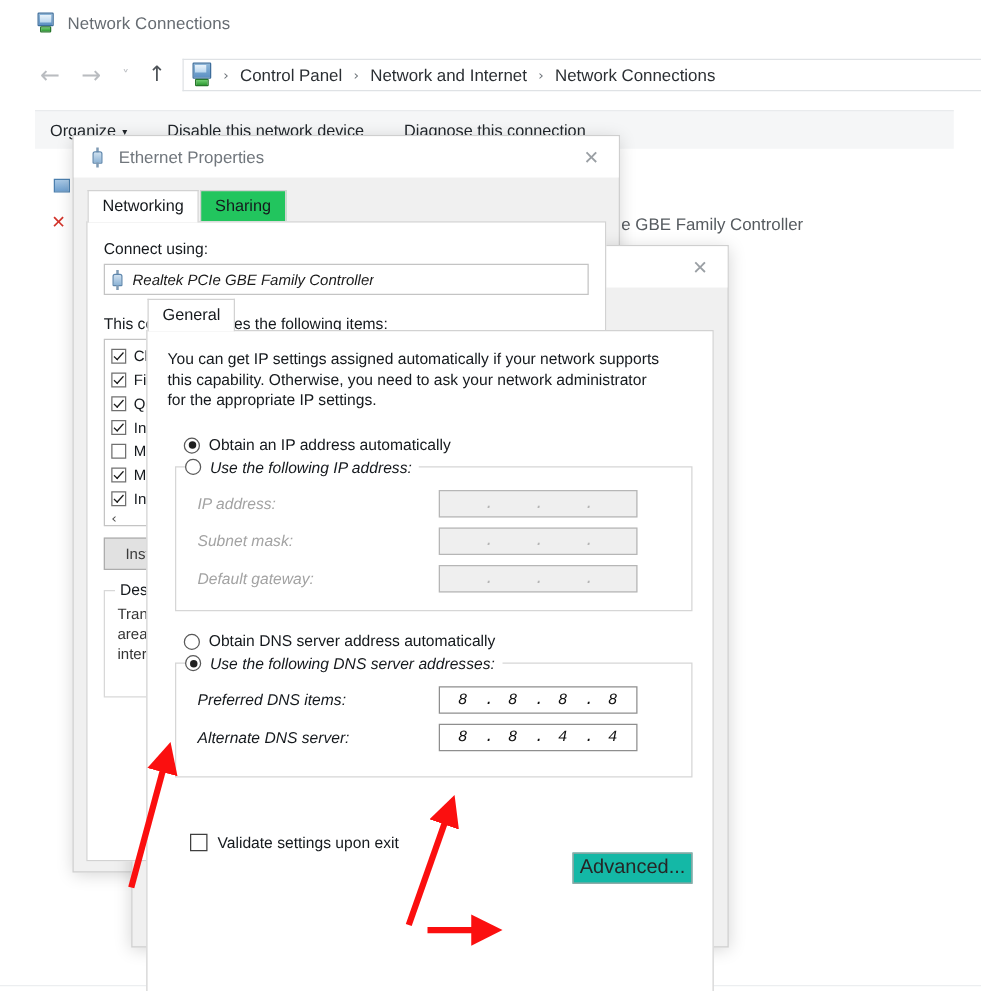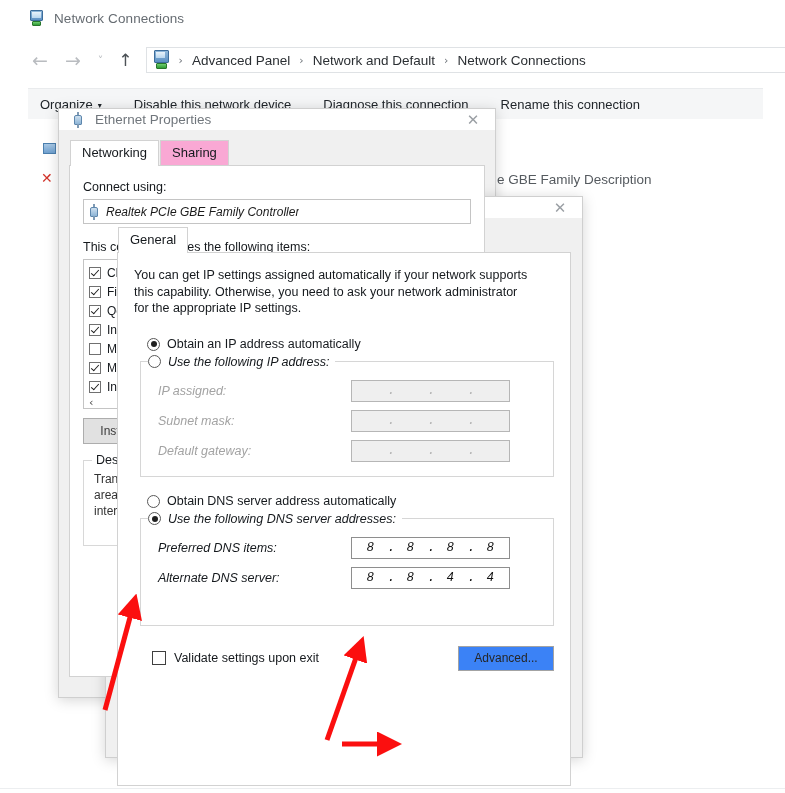--- a/index.html
+++ b/index.html
@@ -206,21 +206,21 @@
 
   
   .dialog {
     position: absolute;
     background: #f0f0f0;
     border: 1px solid #cfcfcf;
     box-shadow: 0 2px 13px rgba(0,0,0,.17);
     box-sizing: border-box;
   }
   .dlg-titlebar {
-    height: 21px;
+    height: 33px;
     background: #ffffff;
     display: flex;
     align-items: center;
     padding: 0 0 0 13px;
     box-sizing: border-box;
   }
   .dlg-title {
     font-size: 13.5px;
     color: #70767c;
     margin-left: 10px;
@@ -268,21 +268,21 @@
     display: flex;
     align-items: flex-end;
     height: 25px;
     padding-left: 11px;
     position: relative;
   }
   .tab {
     font-size: 13px;
     color: #15191d;
     padding: 4px 11px 5px 11px;
-    background: #f9a8d4;
+    background: #22c55e;
     border: 1px solid #d2d2d2;
     border-bottom: none;
     margin-right: 1px;
     position: relative;
     box-sizing: border-box;
     line-height: 15px;
   }
   .tab.active {
     background: #ffffff;
     border-color: #d2d2d2;
@@ -543,30 +543,31 @@
     border: 1px solid #3f3f3f;
     background: #fff;
     box-sizing: border-box;
     flex: none;
     margin-right: 8px;
   }
   .cb-label { font-size: 12.5px; color: #15191d; }
 
   .btn {
     border: 1px solid #a3a3a3;
-    background: #3b82f6;
-    font-size: 12px;
+    background: #14b8a6;
+    font-size: 16px;
     color: #262626;
     height: 25px;
     min-width: 88px;
     display: flex;
     align-items: center;
     justify-content: center;
     box-sizing: border-box;
     white-space: nowrap;
+    margin-top: 40px;
   }
   .btn.adv { min-width: 96px; }
 
   .tcp-footer {
     position: absolute;
     left: 0; bottom: 0;
     width: 100%;
     height: 52px;
     display: flex;
     align-items: center;
@@ -602,43 +603,42 @@
     <span class="nav-arrow">←</span>
     <span class="nav-arrow">→</span>
     <span class="nav-arrow chev">˅</span>
     <span class="nav-arrow up">↑</span>
     <div class="crumbbar">
       <span class="nc-icon big">
         <span class="screen"></span>
           <span class="base"></span>
       </span>
       <span class="crumb-sep">›</span>
-      <span class="crumb">Advanced Panel</span>
+      <span class="crumb">Control Panel</span>
       <span class="crumb-sep">›</span>
-      <span class="crumb">Network and Default</span>
+      <span class="crumb">Network and Internet</span>
       <span class="crumb-sep">›</span>
       <span class="crumb">Network Connections</span>
     </div>
   </div>
 
   <div class="toolbar">
     <span class="tb-item">
       <span>Organize</span><span class="tb-caret">▾</span>
     </span>
     <span class="tb-item">Disable this network device</span>
     <span class="tb-item">Diagnose this connection</span>
-    <span class="tb-item">Rename this connection</span>
   </div>
 
   <div class="left-sliver-icon">
       <span class="sc"></span>
     </div>
   <div class="red-x">✕</div>
 
-  <div class="adapter-label">e GBE Family Description</div>
+  <div class="adapter-label">e GBE Family Controller</div>
 
   <div class="statusbar">
     <span class="status-cell">2 items</span>
     <span class="status-cell second">1 item selected</span>
   </div>
 </div>
 
 <div class="dialog" id="ethernet-dialog">
   <div class="dlg-titlebar">
     <span class="plug-icon">
@@ -737,21 +737,21 @@
       <span class="radio-label">Obtain an IP address automatically</span>
     </div>
 
     <div class="group" style="margin-top:6px;padding-top:14px;">
       <div class="legend-radio">
         <span class="radio"></span>
         <span class="radio-label">Use the following IP address:</span>
       </div>
 
       <div class="field-row">
-        <span class="field-label disabled">IP assigned:</span>
+        <span class="field-label disabled">IP address:</span>
         <span class="ipbox disabled">
           <span class="ip-oct"></span>
           <span class="ip-dot">.</span>
           <span class="ip-oct"></span>
           <span class="ip-dot">.</span>
           <span class="ip-oct"></span>
           <span class="ip-dot">.</span>
           <span class="ip-oct"></span>
         </span>
       </div>
@@ -781,21 +781,21 @@
           <span class="ip-oct"></span>
         </span>
       </div>
     </div>
 
     <div class="radio-row" style="margin-top:14px;">
       <span class="radio"></span>
       <span class="radio-label">Obtain DNS server address automatically</span>
     </div>
 
-    <div class="group" style="margin-top:6px;padding-top:14px;padding-bottom:32px;">
+    <div class="group" style="margin-top:6px;padding-top:14px;padding-bottom:16px;">
       <div class="legend-radio">
         <span class="radio sel"></span>
         <span class="radio-label">Use the following DNS server addresses:</span>
       </div>
 
       <div class="field-row">
         <span class="field-label enabled">Preferred DNS items:</span>
         <span class="ipbox enabled">
           <span class="ip-oct">8</span>
           <span class="ip-dot">.</span>

